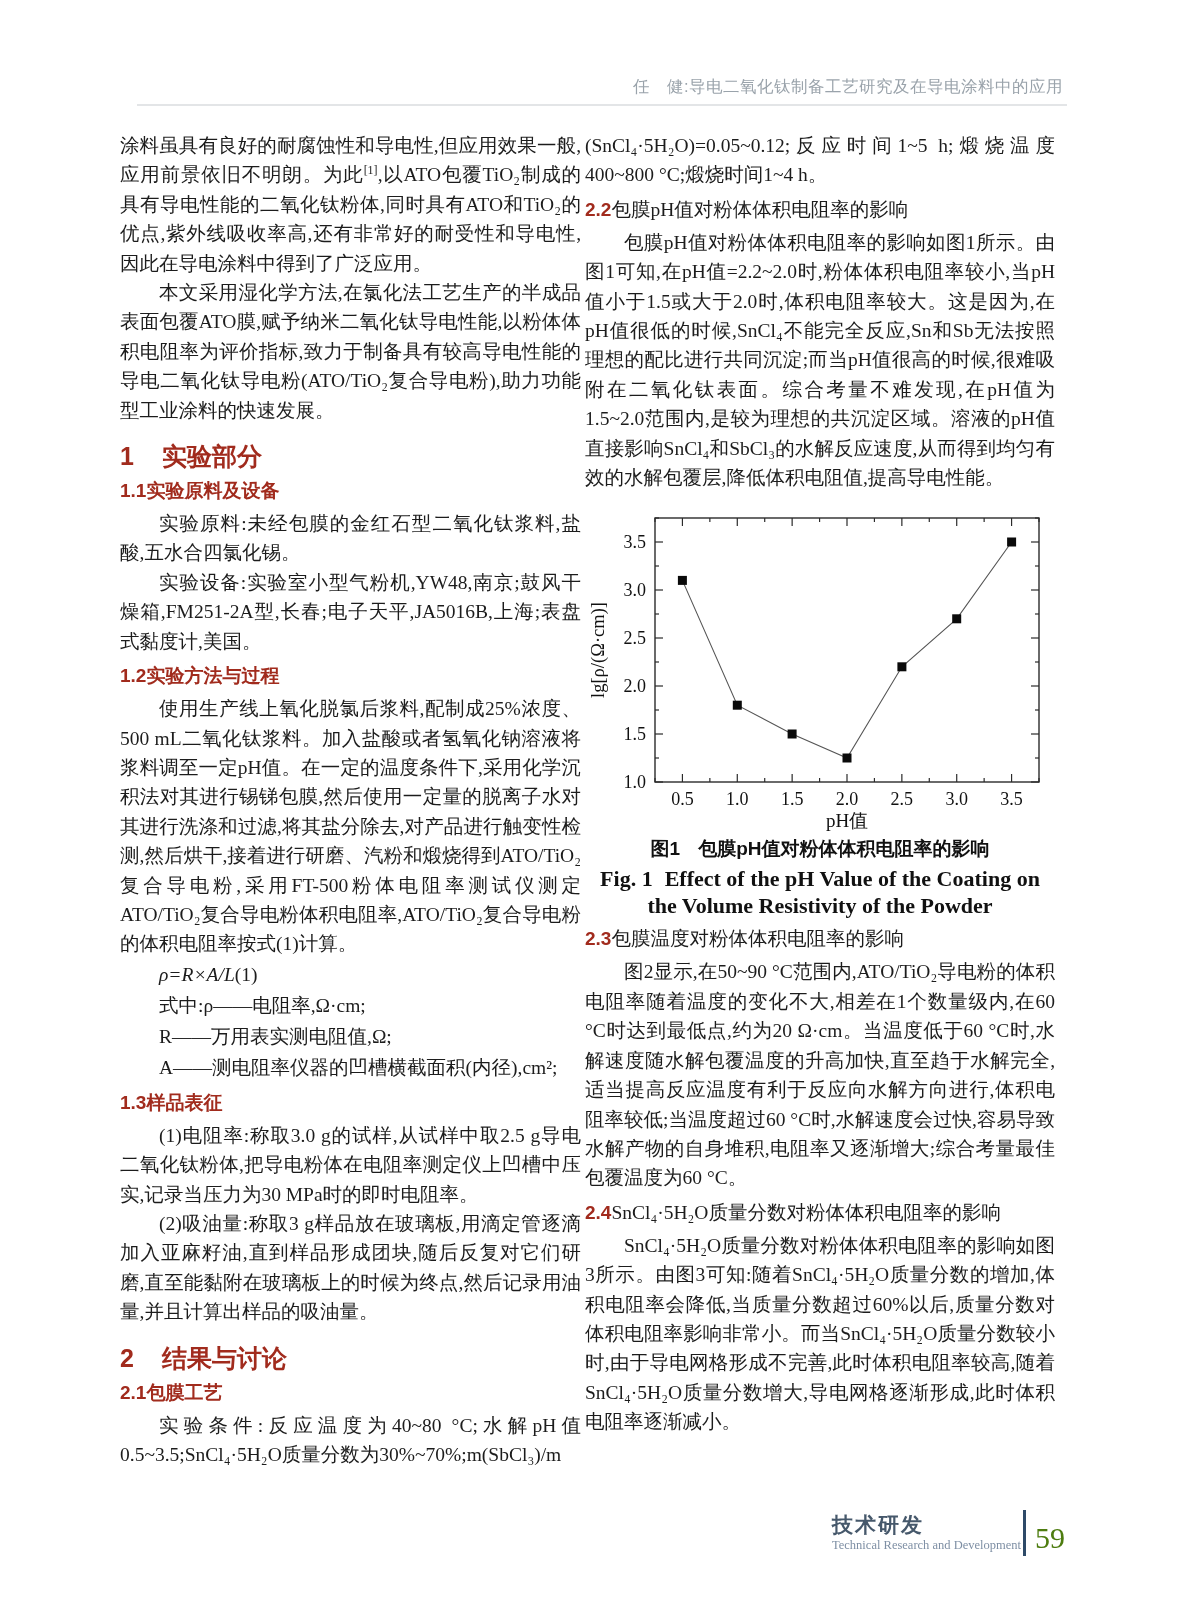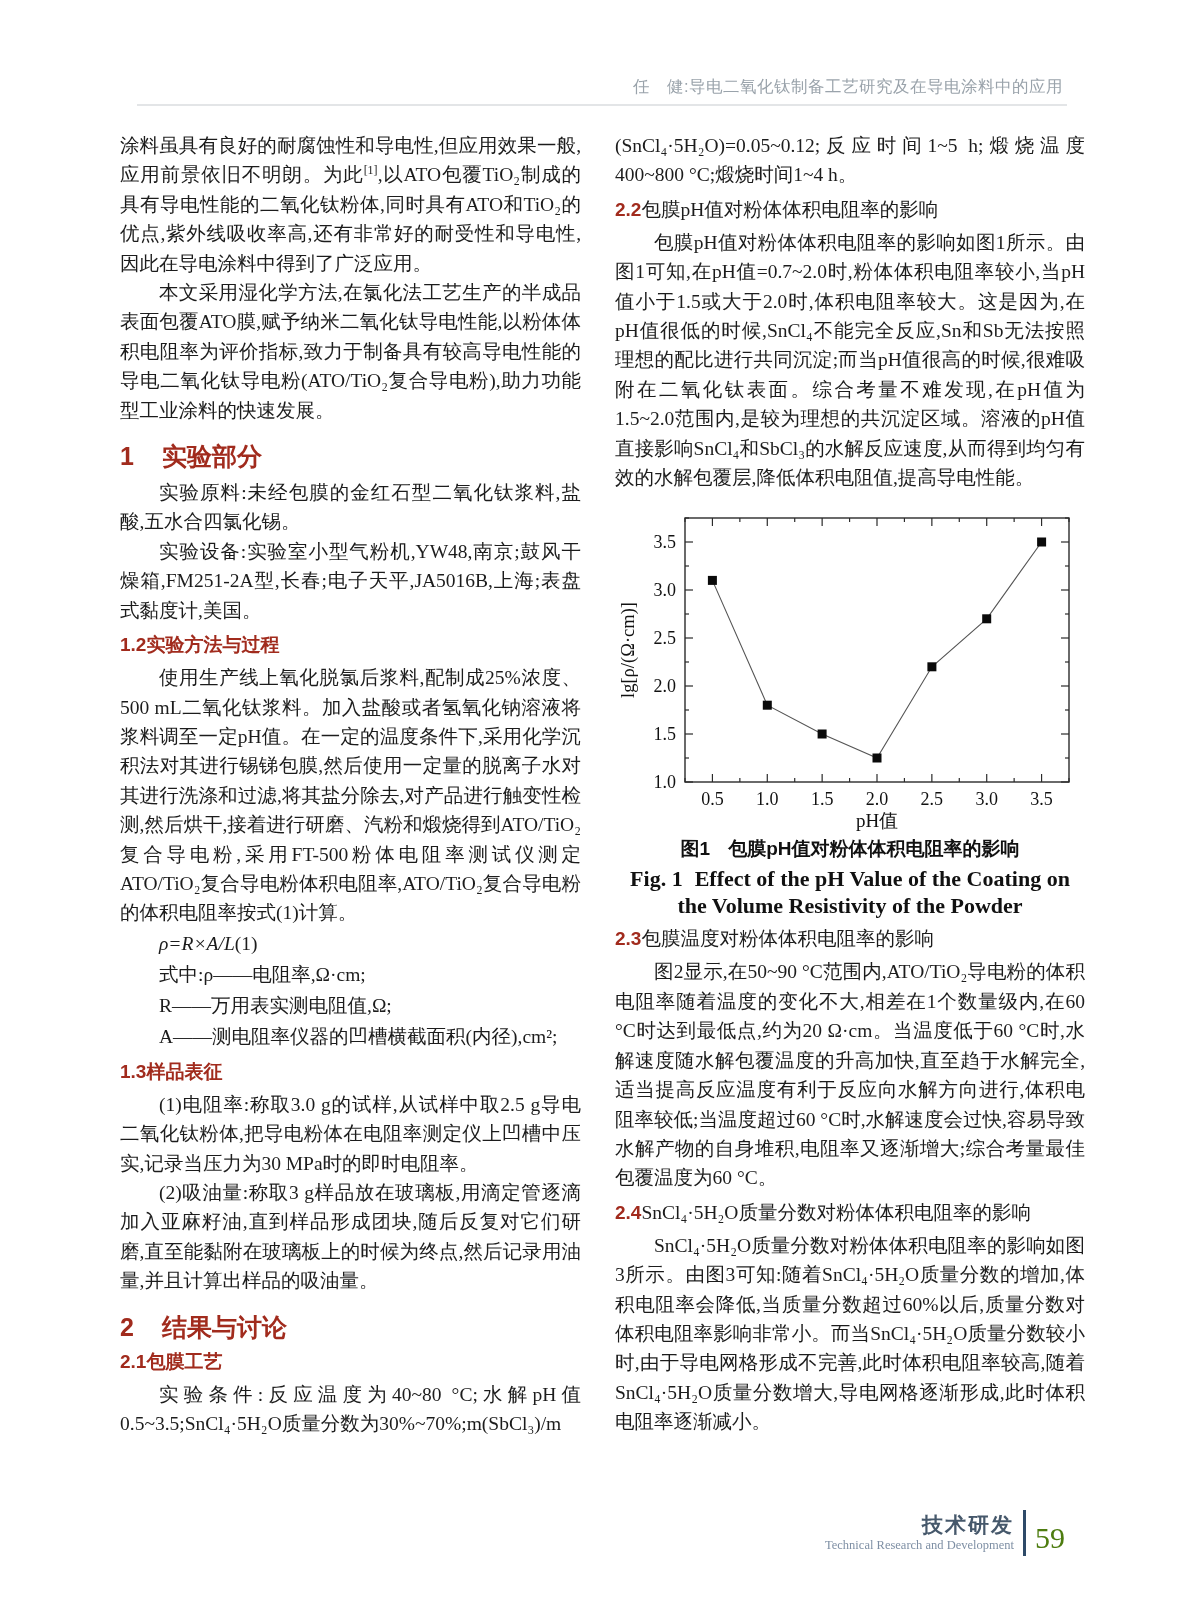--- a/index.html
+++ b/index.html
@@ -15,21 +15,21 @@
     text-align:right; font-family:"Liberation Sans","DejaVu Sans",sans-serif;
     font-size:16.5px; color:#9aa3ab; letter-spacing:0.5px;
   }
   .header-rule {
     position:absolute; top:104px; left:137px; right:120px;
     border-top:2px solid #e3e5e7;
   }
   
   .content {
     position:absolute; top:131px; left:120px;
-    display:flex; gap:34px;
+    display:flex; gap:4px;
   }
   .col-left  { width:461px; }
   .col-right { width:470px; }
   p.body {
     margin:0; font-size:19.5px; line-height:29.4px;
     text-align:justify;
   }
   p.ind { text-indent:2em; }
   h1.sec {
     margin:16px 0 7px 0; font-family:"Liberation Sans","DejaVu Sans",sans-serif;
@@ -66,21 +66,21 @@
     margin:3px auto 0 auto; width:440px;
     font-weight:bold; font-size:22px; line-height:27px; color:#111;
     text-align:center;
   }
   .cap-en .n { margin-right:12px; }
   
   .page-footer {
     position:absolute; right:122px; bottom:44px;
     display:flex; align-items:center;
   }
-  .footer-text { text-align:right; margin-right:9px; }
+  .footer-text { margin-right:2px; }
   .footer-zh {
     font-family:"Liberation Sans","DejaVu Sans",sans-serif; font-weight:bold;
     font-size:21px; color:#46586b; letter-spacing:2px; line-height:24px;
   }
   .footer-en {
     font-family:"Liberation Serif","DejaVu Serif",serif;
     font-size:12.5px; color:#7e8fa4; line-height:16px;
   }
   .footer-bar { width:3px; height:46px; background:#2e4a68; margin-right:9px; }
   .footer-page {
@@ -97,20 +97,21 @@
 <div class="header-rule"></div>
 
 <div class="content">
 
   <div class="col-left">
     <p class="body"><span>涂料虽具有良好的耐腐蚀性和导电性,但应用效果一般,应用前景依旧不明朗。为此</span><sup class="supref">[1]</sup><span>,以ATO包覆TiO₂制成的具有导电性能的二氧化钛粉体,同时具有ATO和TiO₂的优点,紫外线吸收率高,还有非常好的耐受性和导电性,因此在导电涂料中得到了广泛应用。</span></p>
     <p class="body ind">本文采用湿化学方法,在氯化法工艺生产的半成品表面包覆ATO膜,赋予纳米二氧化钛导电性能,以粉体体积电阻率为评价指标,致力于制备具有较高导电性能的导电二氧化钛导电粉(ATO/TiO₂复合导电粉),助力功能型工业涂料的快速发展。</p>
 
     <h1 class="sec"><span class="n">1</span><span>实验部分</span></h1>
 
+    <h2 class="sub"><span class="n">1.1</span><span>实验原料及设备</span></h2>
     <p class="body ind">实验原料:未经包膜的金红石型二氧化钛浆料,盐酸,五水合四氯化锡。</p>
     <p class="body ind">实验设备:实验室小型气粉机,YW48,南京;鼓风干燥箱,FM251-2A型,长春;电子天平,JA5016B,上海;表盘式黏度计,美国。</p>
 
     <h2 class="sub"><span class="n">1.2</span><span>实验方法与过程</span></h2>
     <p class="body ind">使用生产线上氧化脱氯后浆料,配制成25%浓度、500 mL二氧化钛浆料。加入盐酸或者氢氧化钠溶液将浆料调至一定pH值。在一定的温度条件下,采用化学沉积法对其进行锡锑包膜,然后使用一定量的脱离子水对其进行洗涤和过滤,将其盐分除去,对产品进行触变性检测,然后烘干,接着进行研磨、汽粉和煅烧得到ATO/TiO₂复合导电粉,采用FT-500粉体电阻率测试仪测定ATO/TiO₂复合导电粉体积电阻率,ATO/TiO₂复合导电粉的体积电阻率按式(1)计算。</p>
 
     <div class="eq">
       <span class="expr">ρ=R×A/L</span>
       <span class="tag">(1)</span>
     </div>
@@ -125,21 +126,21 @@
     <h1 class="sec"><span class="n">2</span><span>结果与讨论</span></h1>
 
     <h2 class="sub"><span class="n">2.1</span><span>包膜工艺</span></h2>
     <p class="body ind">实验条件:反应温度为40~80 °C;水解pH值0.5~3.5;SnCl₄·5H₂O质量分数为30%~70%;m(SbCl₃)/m</p>
   </div>
 
   <div class="col-right">
     <p class="body">(SnCl₄·5H₂O)=0.05~0.12;反应时间1~5 h;煅烧温度400~800 °C;煅烧时间1~4 h。</p>
 
     <h2 class="sub"><span class="n">2.2</span><span class="t-plain">包膜pH值对粉体体积电阻率的影响</span></h2>
-    <p class="body ind">包膜pH值对粉体体积电阻率的影响如图1所示。由图1可知,在pH值=0.7~2.0时,粉体体积电阻率较小,当pH值小于1.5或大于2.0时,体积电阻率较大。这是因为,在pH值很低的时候,SnCl₄不能完全反应,Sn和Sb无法按照理想的配比进行共同沉淀;而当pH值很高的时候,很难吸附在二氧化钛表面。综合考量不难发现,在pH值为1.5~2.0范围内,是较为理想的共沉淀区域。溶液的pH值直接影响SnCl₄和SbCl₃的水解反应速度,从而得到均匀有效的水解包覆层,降低体积电阻值,提高导电性能。</p>
+    <p class="body ind">包膜pH值对粉体体积电阻率的影响如图1所示。由图1可知,在pH值=2.2~2.0时,粉体体积电阻率较小,当pH值小于1.5或大于2.0时,体积电阻率较大。这是因为,在pH值很低的时候,SnCl₄不能完全反应,Sn和Sb无法按照理想的配比进行共同沉淀;而当pH值很高的时候,很难吸附在二氧化钛表面。综合考量不难发现,在pH值为1.5~2.0范围内,是较为理想的共沉淀区域。溶液的pH值直接影响SnCl₄和SbCl₃的水解反应速度,从而得到均匀有效的水解包覆层,降低体积电阻值,提高导电性能。</p>
 
     <div class="figure">
       <svg id="chart" width="470" height="330" viewBox="0 0 470 330" xmlns="http://www.w3.org/2000/svg">
           <rect x="70" y="14" width="384" height="264" fill="none" stroke="#2b2b2b" stroke-width="1.4"></rect>
           <line x1="70" y1="278" x2="70" y2="274" stroke="#2b2b2b" stroke-width="1.2"></line>
           <line x1="70" y1="14" x2="70" y2="18" stroke="#2b2b2b" stroke-width="1.2"></line>
           <line x1="97.42857142857143" y1="278" x2="97.42857142857143" y2="270" stroke="#2b2b2b" stroke-width="1.2"></line>
           <line x1="97.42857142857143" y1="14" x2="97.42857142857143" y2="22" stroke="#2b2b2b" stroke-width="1.2"></line>
           <text x="97.42857142857143" y="301" text-anchor="middle" font-family="Liberation Serif, DejaVu Serif, serif" font-size="18" fill="#111">0.5</text>
           <line x1="124.85714285714286" y1="278" x2="124.85714285714286" y2="274" stroke="#2b2b2b" stroke-width="1.2"></line>

